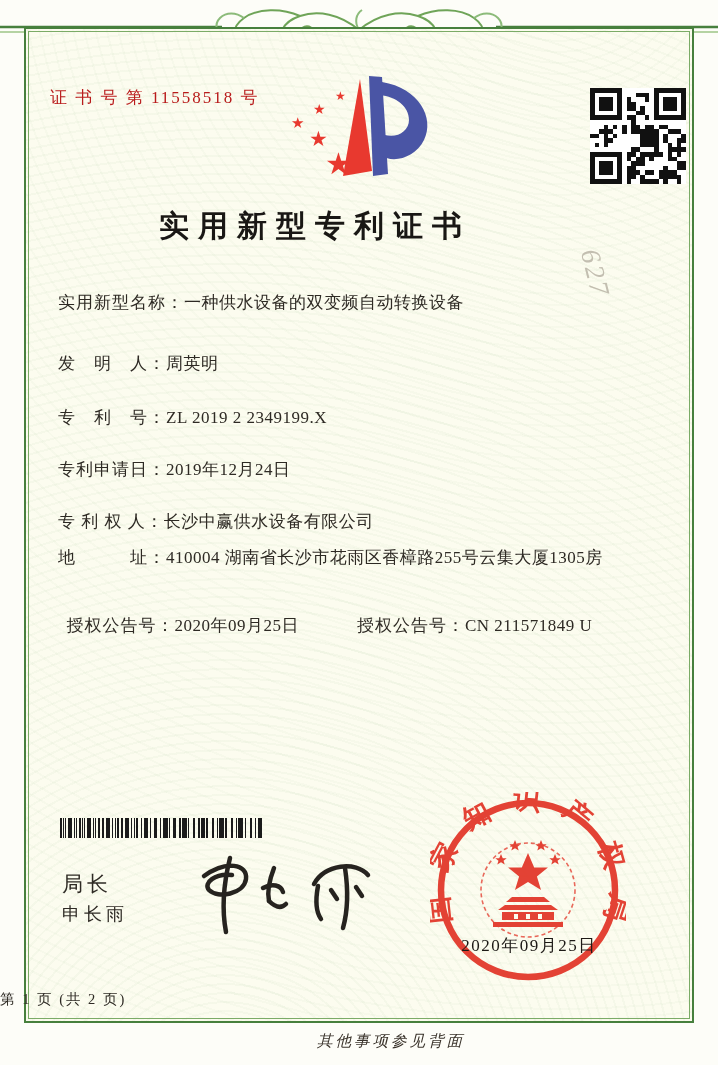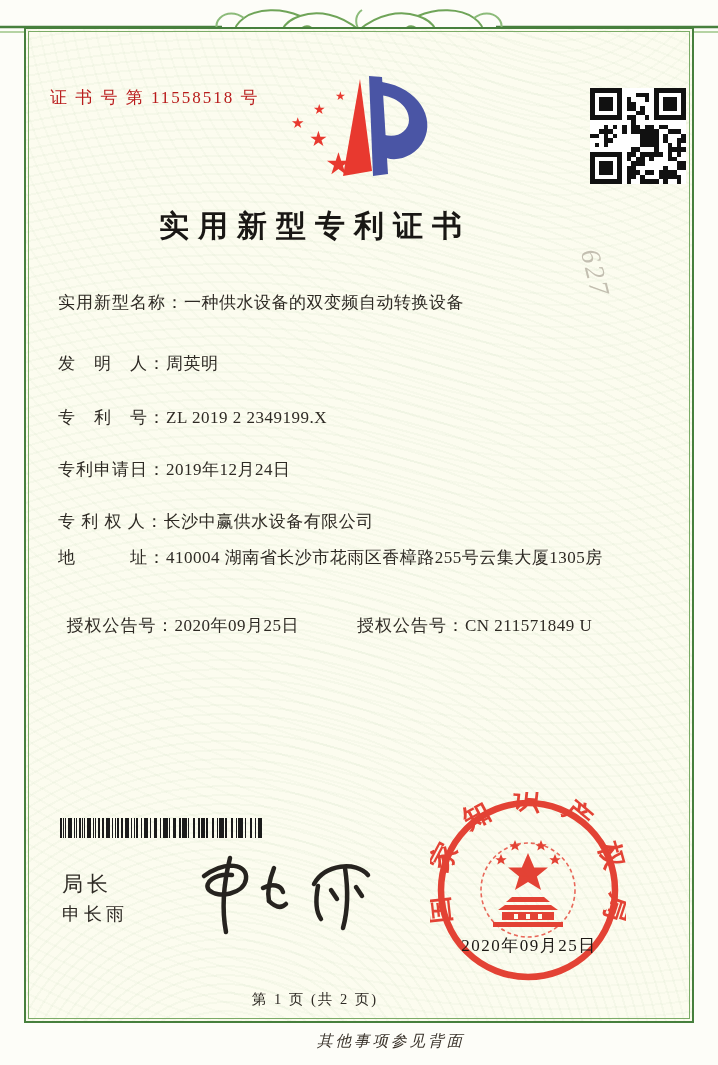--- a/index.html
+++ b/index.html
@@ -53,21 +53,21 @@
       repeating-linear-gradient(90deg,transparent 0 3px,#1b1b1b 3px 4px,transparent 4px 9px,#1b1b1b 9px 10px,transparent 10px 13px);
   }
   .director-title{position:absolute;left:62px;top:870px;font-size:21px;letter-spacing:4px;color:#2e2a24;}
   .director-name{position:absolute;left:62px;top:902px;font-size:18px;letter-spacing:4px;color:#2e2a24;}
   .signature{position:absolute;left:168px;top:848px;width:235px;height:96px;}
   .seal{position:absolute;left:430px;top:792px;width:196px;height:196px;opacity:.93;}
   .seal-date{
     position:absolute;left:444px;top:934px;width:170px;text-align:center;
     font-size:17px;letter-spacing:1.5px;color:#1d1a16;
   }
-  .page-info{position:absolute;left:0;top:990px;width:630px;text-align:center;font-size:14.5px;letter-spacing:2px;color:#2e2a24;}
+  .page-info{position:absolute;left:0;top:990px;width:630px;font-size:14.5px;letter-spacing:2px;color:#2e2a24;}
   .back-note{
     position:absolute;left:0;top:1031px;width:718px;text-align:center;
     font-size:15.5px;letter-spacing:3px;color:#3a332b;font-style:italic;padding-left:32px;
   }
 </style>
 </head>
 <body>
 
 <svg class="top-ornament" viewBox="0 0 718 56">
   <line x1="0" y1="27" x2="222" y2="27" stroke="#47803d" stroke-width="2.5"></line>

